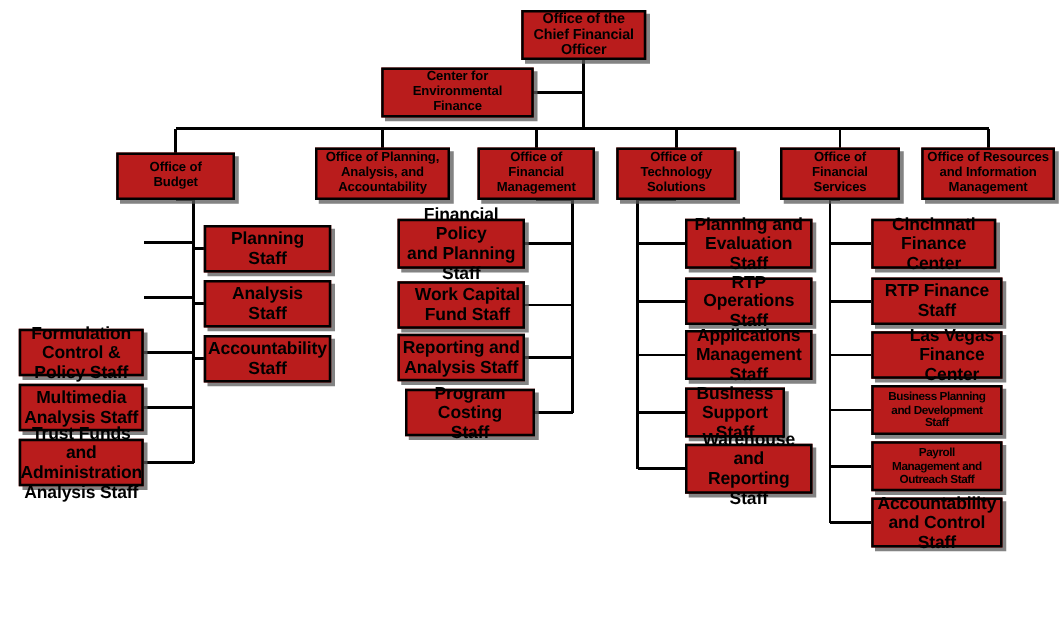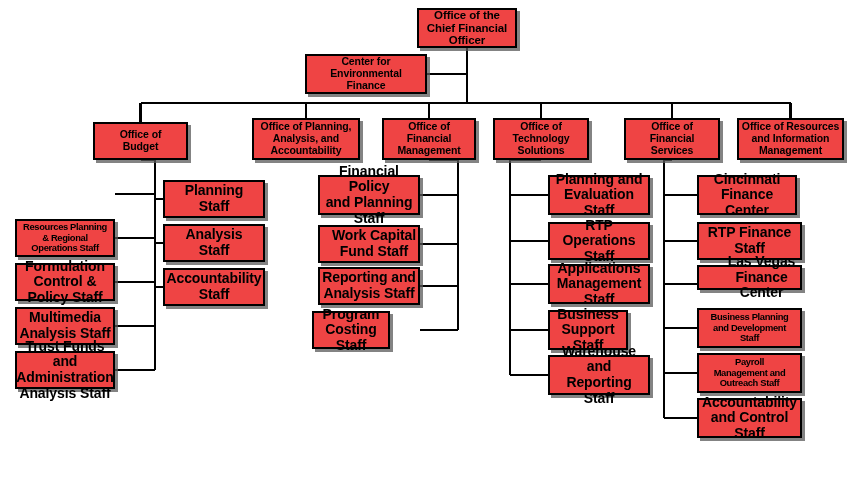--- a/index.html
+++ b/index.html
@@ -20,21 +20,21 @@
     position: absolute;
     left: 0;
     top: 0;
     width: 850px;
     height: 500px;
     pointer-events: none;
   }
   .node {
     position: absolute;
     box-sizing: border-box;
-    background: #ef4444;
+    background: #b91c1c;
     border: 2px solid #000000;
     box-shadow: 3px 3px 0 0 rgba(90,90,90,0.75);
     display: flex;
     align-items: center;
     justify-content: center;
     text-align: center;
     z-index: 5;
   }
   .node .lbl {
     font-weight: bold;
@@ -129,25 +129,20 @@
     <div class="node tier2" style="left: 624px; top: 118px; width: 96px; height: 42px;">
       <span class="lbl">Office of
 Financial
 Services</span>
     </div>
     <div class="node tier2" style="left: 737px; top: 118px; width: 107px; height: 42px;">
       <span class="lbl">Office of Resources
 and Information
 Management</span>
     </div>
-    <div class="node leaf tight" style="left: 15px; top: 219px; width: 100px; height: 38px;">
-      <span class="lbl">Resources Planning
-&amp; Regional
-Operations Staff</span>
-    </div>
     <div class="node leaf" style="left: 15px; top: 263px; width: 100px; height: 38px;">
       <span class="lbl">Formulation
 Control &amp;
 Policy Staff</span>
     </div>
     <div class="node leaf" style="left: 15px; top: 307px; width: 100px; height: 38px;">
       <span class="lbl">Multimedia
 Analysis Staff</span>
     </div>
     <div class="node leaf" style="left: 15px; top: 351px; width: 100px; height: 38px;">
@@ -173,21 +168,21 @@
 Staff</span>
     </div>
     <div class="node leaf" style="left: 318px; top: 225px; width: 102px; height: 38px; justify-content: flex-end;">
       <span class="lbl">Work Capital
 Fund Staff</span>
     </div>
     <div class="node leaf" style="left: 318px; top: 267px; width: 102px; height: 38px;">
       <span class="lbl">Reporting and
 Analysis Staff</span>
     </div>
-    <div class="node leaf" style="left: 312px; top: 311px; width: 78px; height: 38px;">
+    <div class="node leaf" style="left: 324px; top: 311px; width: 104px; height: 38px;">
       <span class="lbl">Program Costing
 Staff</span>
     </div>
     <div class="node leaf" style="left: 548px; top: 175px; width: 102px; height: 40px;">
       <span class="lbl">Planning and
 Evaluation
 Staff</span>
     </div>
     <div class="node leaf" style="left: 548px; top: 222px; width: 102px; height: 38px;">
       <span class="lbl">RTP Operations
@@ -210,21 +205,21 @@
     </div>
     <div class="node leaf" style="left: 697px; top: 175px; width: 100px; height: 40px;">
       <span class="lbl">Cincinnati
 Finance
 Center</span>
     </div>
     <div class="node leaf" style="left: 697px; top: 222px; width: 105px; height: 38px;">
       <span class="lbl">RTP Finance
 Staff</span>
     </div>
-    <div class="node leaf" style="left: 697px; top: 265px; width: 105px; height: 25px; padding-left: 24px;">
+    <div class="node leaf" style="left: 697px; top: 265px; width: 105px; height: 38px; padding-left: 24px;">
       <span class="lbl">Las Vegas
 Finance Center</span>
     </div>
     <div class="node leaf tight" style="left: 697px; top: 308px; width: 105px; height: 40px;">
       <span class="lbl">Business Planning
 and Development
 Staff</span>
     </div>
     <div class="node leaf tight" style="left: 697px; top: 353px; width: 105px; height: 40px;">
       <span class="lbl">Payroll

